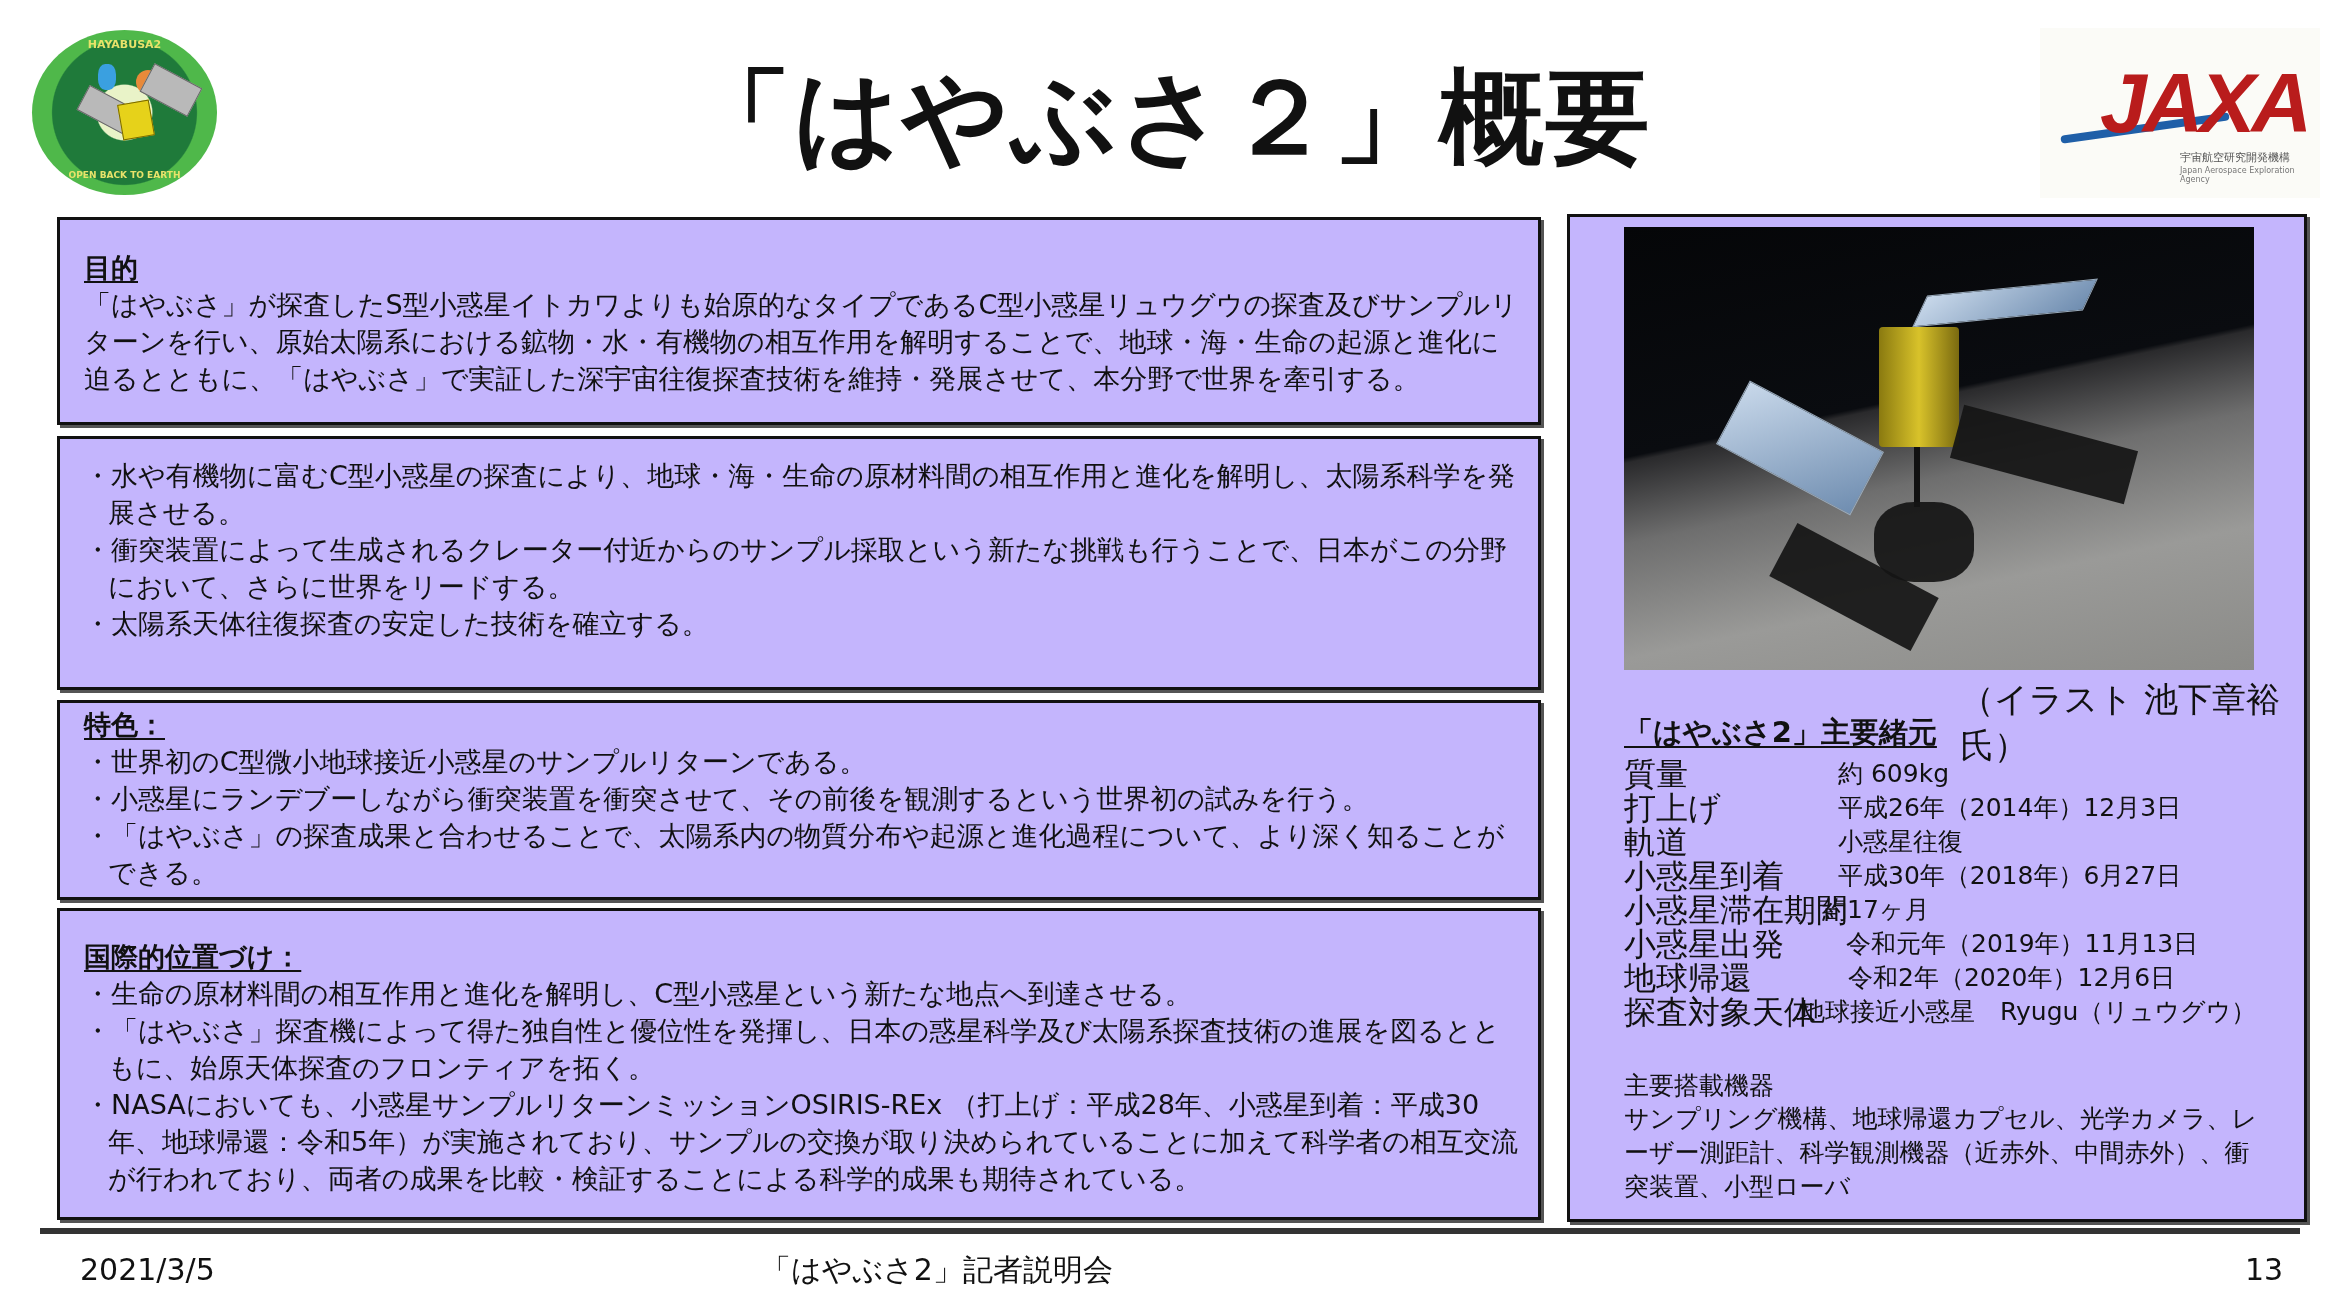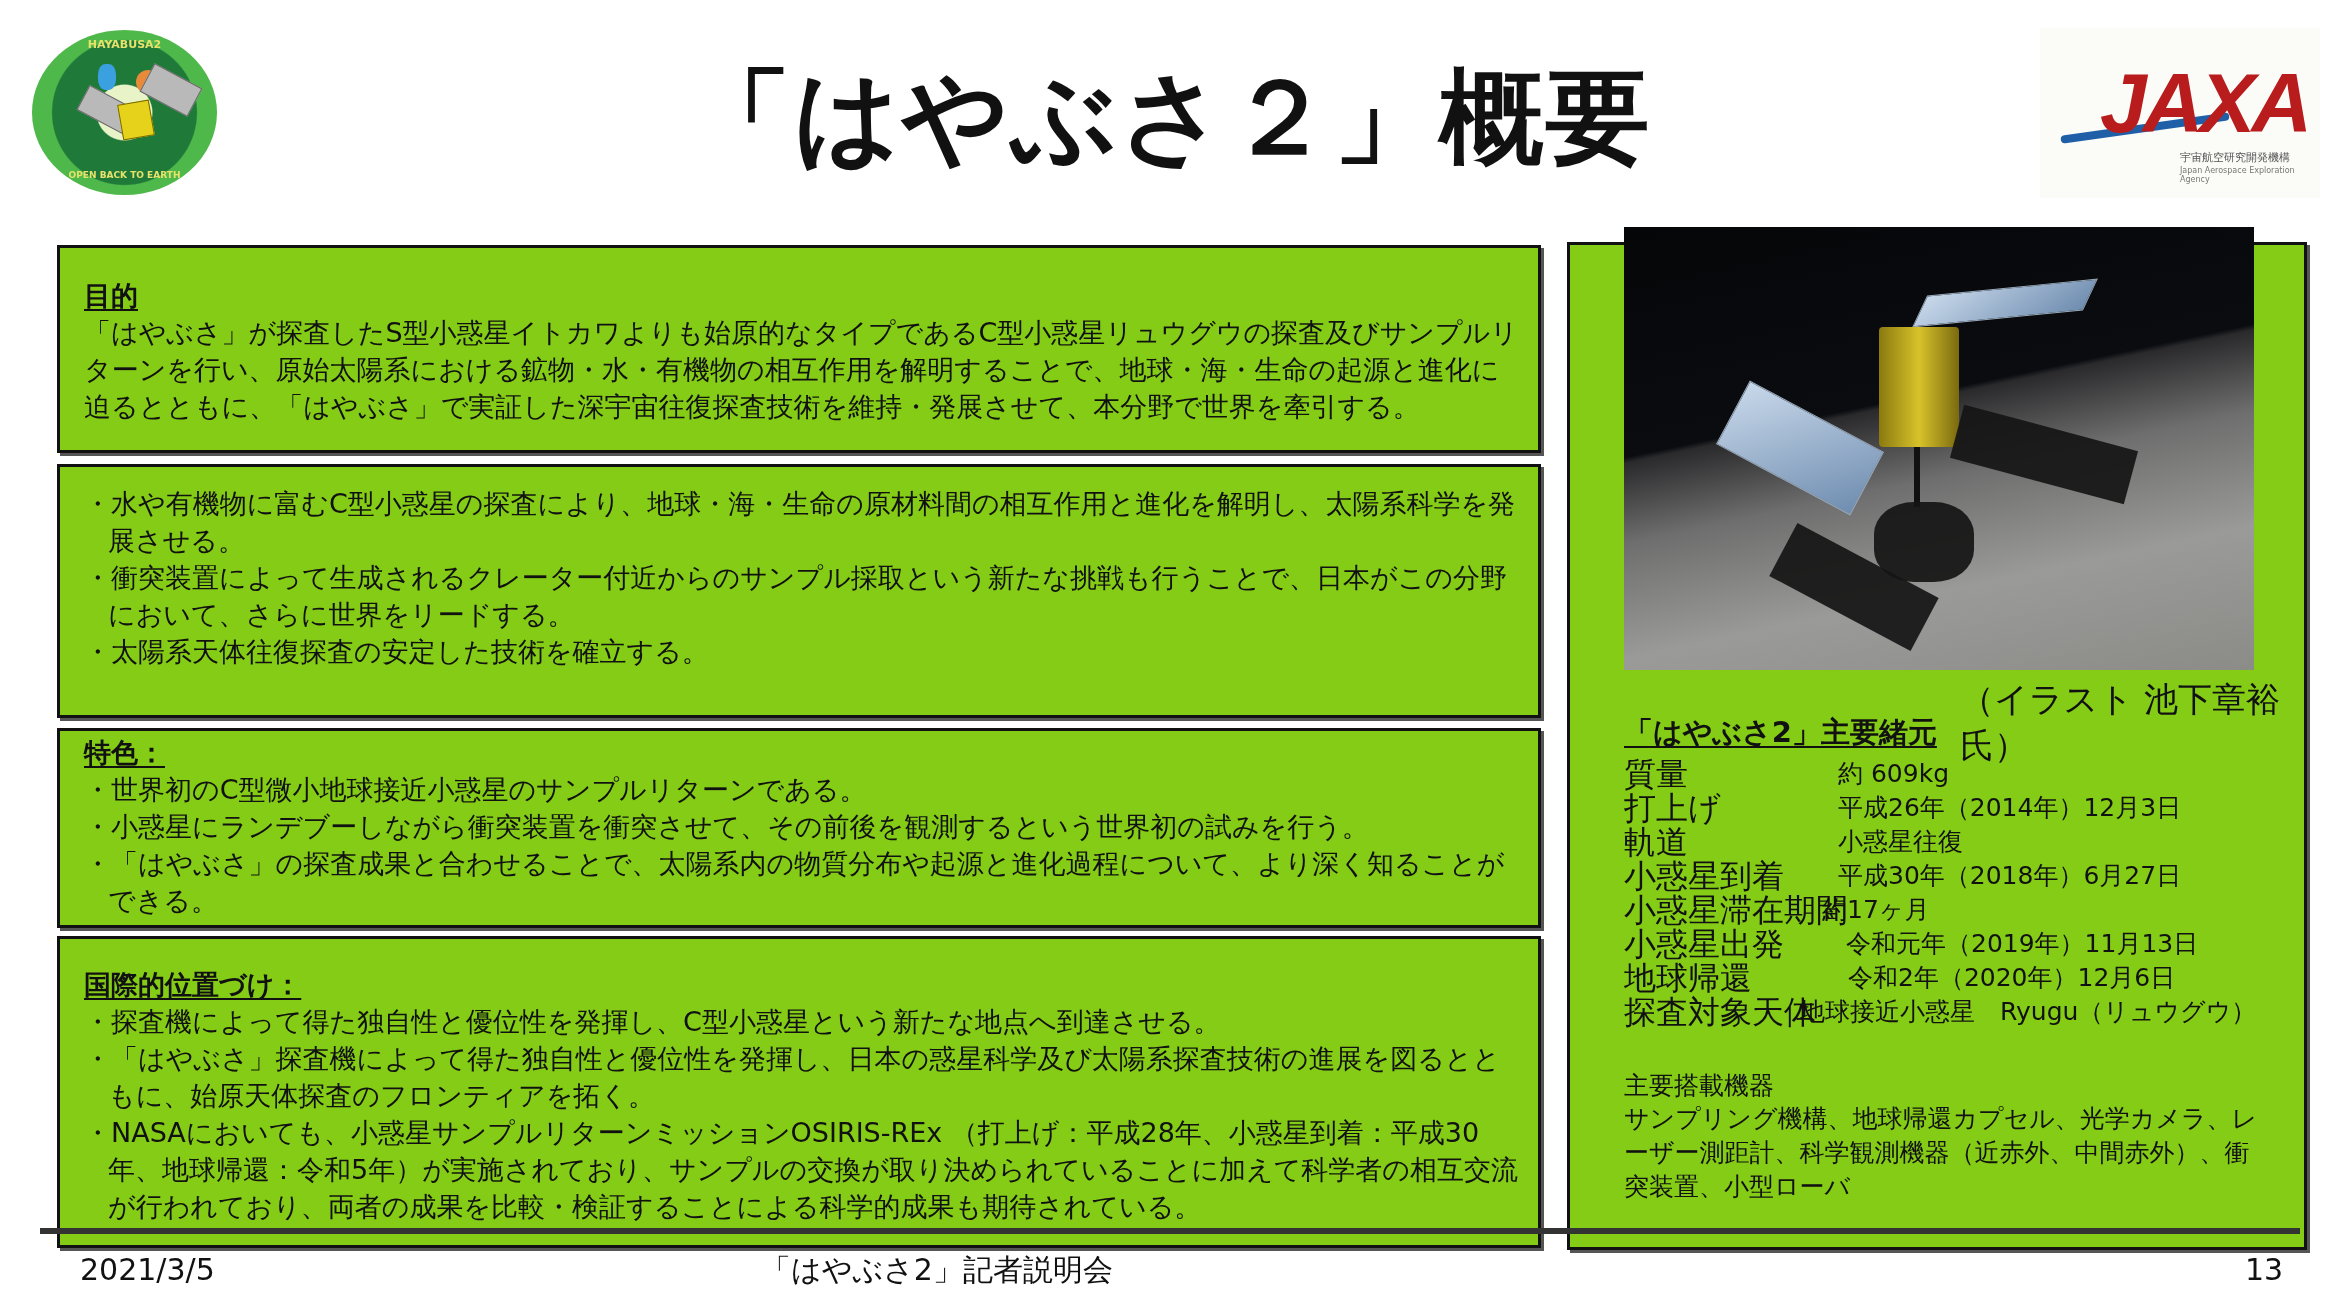--- a/index.html
+++ b/index.html
@@ -15,21 +15,21 @@
   .logo-left .body { position:absolute; left:88px; top:72px; width:30px; height:34px; background:#e6d21a; border:1px solid #7a6a00; transform:rotate(-10deg); }
   .logo-left .planet { position:absolute; left:104px; top:40px; width:24px; height:24px; border-radius:50%; background:#e88a3a; }
   .logo-left .earth { position:absolute; left:66px; top:34px; width:18px; height:26px; border-radius:40%; background:#3aa0e0; }
   .logo-left .txt { position:absolute; left:0; width:100%; text-align:center; font-size:11px; font-weight:bold; color:#e8e26a; }
   .logo-right { left:2040px; top:28px; width:280px; height:170px; background:#fbfbf7; }
   .logo-right .jaxa { position:absolute; left:60px; top:30px; font-size:84px; font-style:italic; font-weight:bold;
                       color:#b91c1c; letter-spacing:-4px; font-family:"Liberation Sans", sans-serif; line-height:90px; }
   .logo-right .swoosh { position:absolute; left:20px; top:96px; width:170px; height:8px; background:#1f5fa8; transform:rotate(-8deg); border-radius:4px; }
   .logo-right .sub1 { position:absolute; left:140px; top:122px; font-size:11px; color:#555; }
   .logo-right .sub2 { position:absolute; left:140px; top:138px; font-size:8px; color:#777; }
-  .box { border:3px solid #111; background:#84cc16; box-shadow: 3px 3px 0 #555; box-sizing:border-box;margin-top:28px; }
+  .box { border:3px solid #111; background:#c4b5fd; box-shadow: 3px 3px 0 #555; box-sizing:border-box; }
   .sec { padding:22px 20px 0 24px; }
   .heading { font-size:27px; font-weight:bold; text-decoration:underline; text-underline-offset:4px; line-height:36px; }
   .para { font-size:27px; line-height:37px; white-space:pre-line; }
   .bul { font-size:27px; line-height:37px; padding-left:24px; text-indent:-24px; }
   .right { left:1567px; top:214px; width:740px; height:1008px; }
   .photo { left:1624px; top:227px; width:630px; height:443px; overflow:hidden;
            background: linear-gradient(168deg, #050608 0%, #0a0c10 40%, #2a2a2c 41%, #6e6e6e 55%, #9a9a98 75%, #8b8b88 100%); }
   .photo .sp { position:absolute; background:linear-gradient(135deg,#c8d8ea,#6f8db0); border:1px solid #9ab; }
   .photo .sh { position:absolute; background:#151515; opacity:.92; }
   .credit { left:1960px; top:677px; font-size:34px; }
@@ -83,21 +83,21 @@
     <div class="heading">特色：</div>
     <div class="bul">・世界初のC型微小地球接近小惑星のサンプルリターンである。</div>
     <div class="bul">・小惑星にランデブーしながら衝突装置を衝突させて、その前後を観測するという世界初の試みを行う。</div>
     <div class="bul">・「はやぶさ」の探査成果と合わせることで、太陽系内の物質分布や起源と進化過程について、より深く知ることができる。</div>
   </div>
 </div>
 
 <div class="abs box" style="left:57px;top:908px;width:1484px;height:312px;">
   <div class="sec" style="padding-top:28px;">
     <div class="heading">国際的位置づけ：</div>
-    <div class="bul">・探査機によって得た独自性と優位性を発揮し、C型小惑星という新たな地点へ到達させる。</div>
+    <div class="bul">・生命の原材料間の相互作用と進化を解明し、C型小惑星という新たな地点へ到達させる。</div>
     <div class="bul">・「はやぶさ」探査機によって得た独自性と優位性を発揮し、日本の惑星科学及び太陽系探査技術の進展を図るとともに、始原天体探査のフロンティアを拓く。</div>
     <div class="bul">・NASAにおいても、小惑星サンプルリターンミッションOSIRIS-REx （打上げ：平成28年、小惑星到着：平成30年、地球帰還：令和5年）が実施されており、サンプルの交換が取り決められていることに加えて科学者の相互交流が行われており、両者の成果を比較・検証することによる科学的成果も期待されている。</div>
   </div>
 </div>
 
 <div class="abs box right"></div>
 
 <div class="abs photo" title="Hayabusa2 spacecraft over asteroid Ryugu illustration">
   <div class="sp" style="left:300px;top:60px;width:160px;height:30px;transform:skewX(-30deg) rotate(-6deg);"></div>
   <div class="sp" style="left:100px;top:185px;width:150px;height:70px;transform:rotate(28deg);"></div>

